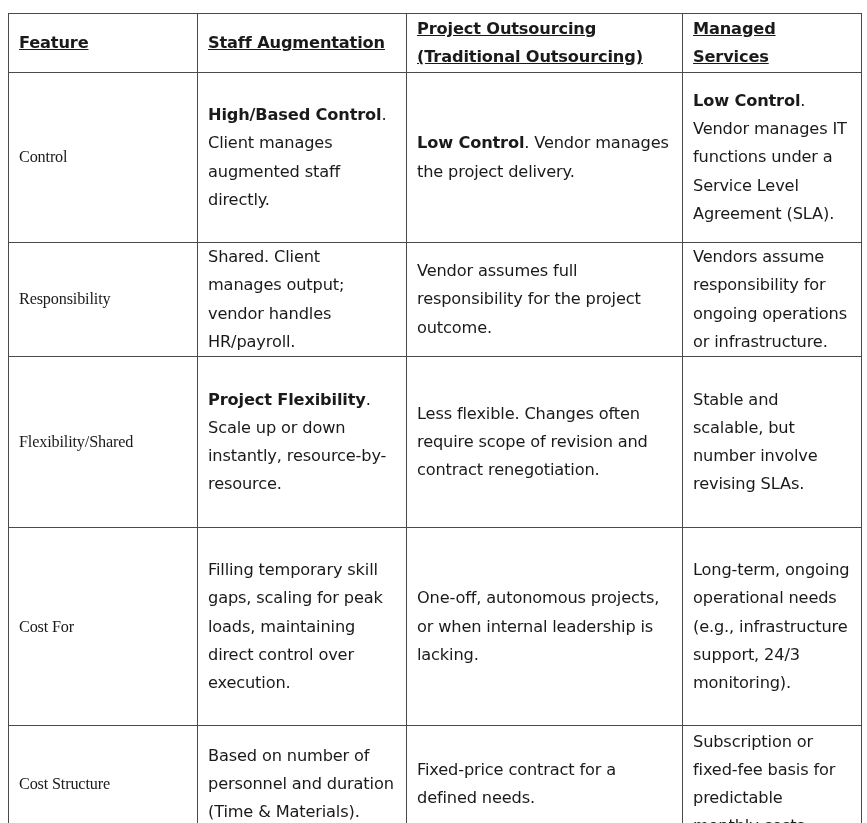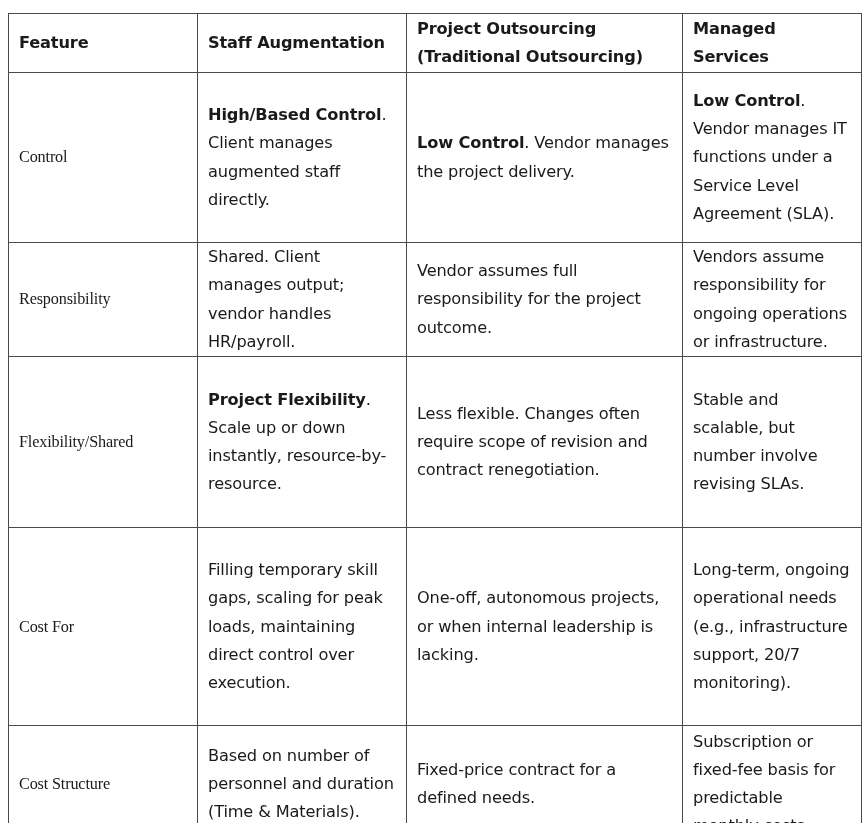--- a/index.html
+++ b/index.html
@@ -37,21 +37,21 @@
       font-weight: bold;
     }
     .feature-cell {
       font-weight: bold;
       font-family: Liberation Serif, serif;
     }
     .col-feature { width: 189px; }
     .col-staff { width: 209px; }
     .col-project { width: 276px; }
     .col-managed { width: 179px; }
-    .row-header { height: 59px; }
+    .row-header { height: 59px; text-decoration: underline; }
     .row-control { height: 170px; }
     .row-responsibility { height: 87px; }
     .row-flex { height: 171px; }
     .row-bestfor { height: 198px; }
     .row-cost { height: 117px; }
     .row-responsibility { height: 87px; }
     b { font-weight: bold; }
   </style>
 </head>
 <body>
@@ -87,21 +87,21 @@
     <tr class="row-flex">
       <td class="feature-cell">Flexibility/Shared</td>
       <td><b>Project Flexibility</b><span>. Scale up or down instantly, resource-by-resource.</span></td>
       <td><b></b><span>Less flexible. Changes often require scope of revision and contract renegotiation.</span></td>
       <td><b></b><span>Stable and scalable, but number involve revising SLAs.</span></td>
     </tr>
     <tr class="row-bestfor">
       <td class="feature-cell">Cost For</td>
       <td><b></b><span>Filling temporary skill gaps, scaling for peak loads, maintaining direct control over execution.</span></td>
       <td><b></b><span>One-off, autonomous projects, or when internal leadership is lacking.</span></td>
-      <td><b></b><span>Long-term, ongoing operational needs (e.g., infrastructure support, 20/7 monitoring).</span></td>
+      <td><b></b><span>Long-term, ongoing operational needs (e.g., infrastructure support, 24/3 monitoring).</span></td>
     </tr>
     <tr class="row-cost">
       <td class="feature-cell">Cost Structure</td>
       <td><b></b><span>Based on number of personnel and duration (Time &amp; Materials).</span></td>
       <td><b></b><span>Fixed-price contract for a defined needs.</span></td>
       <td><b></b><span>Subscription or fixed-fee basis for predictable monthly costs.</span></td>
     </tr>
   </tbody>
 </table>
 

